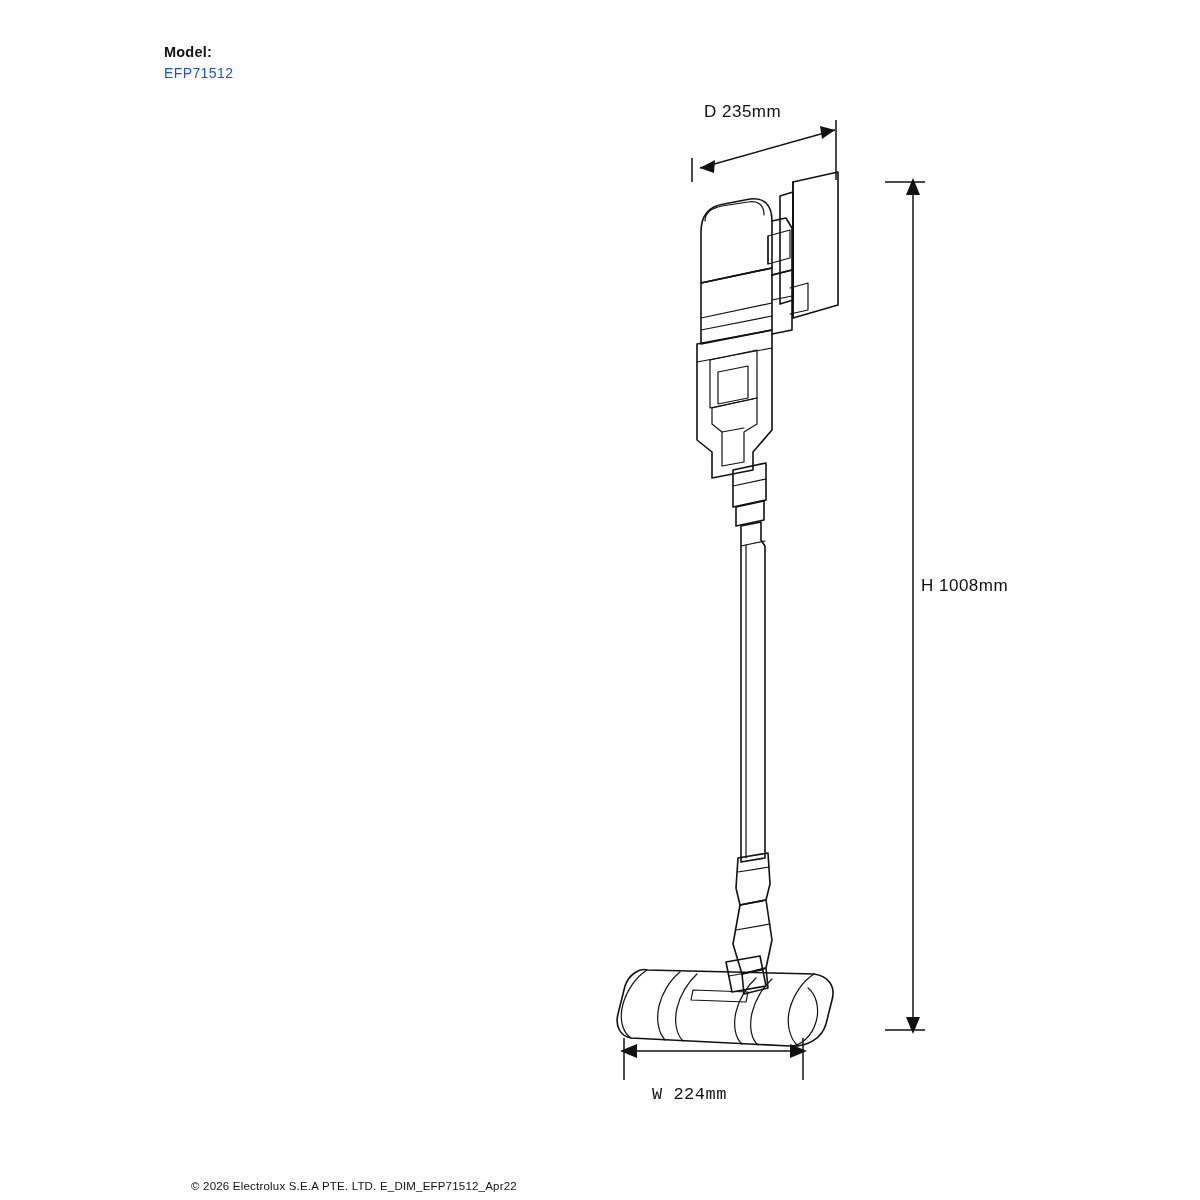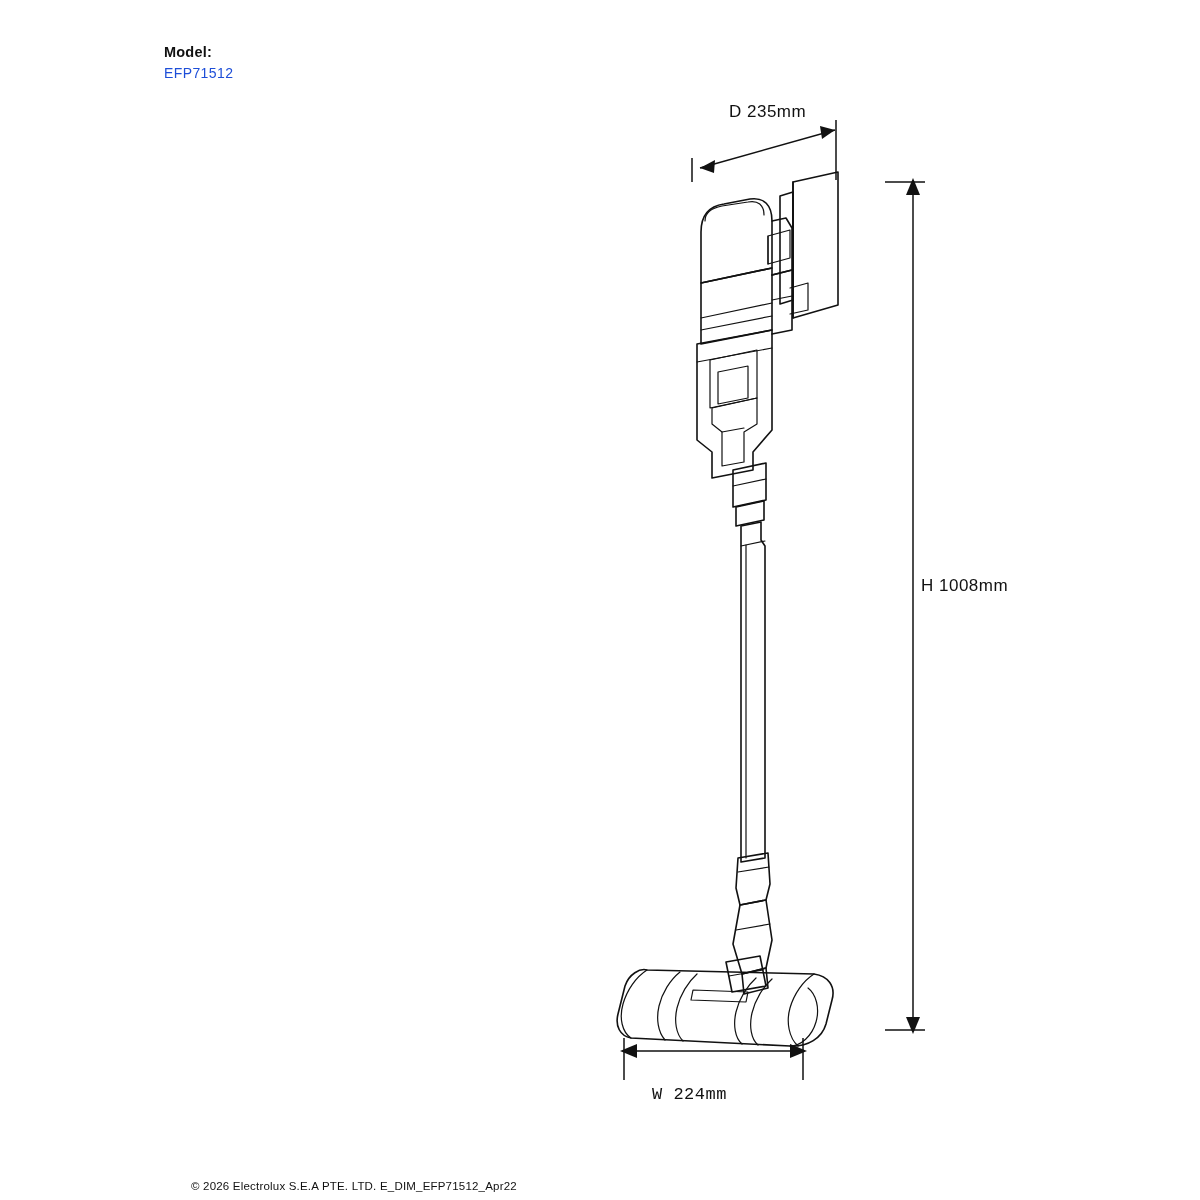--- a/index.html
+++ b/index.html
@@ -37,21 +37,21 @@
     letter-spacing: 0.4px;
     color: #1d4ed8;
   }
   .dim-label {
     position: absolute;
     font-size: 17px;
     letter-spacing: 0.5px;
     color: #111111;
     white-space: nowrap;
   }
-  #dim-depth-label { left: 729px; top: 102px; }
+  #dim-depth-label { left: 704px; top: 102px; }
   #dim-height-label { left: 921px; top: 576px; }
   #dim-width-label { left: 652px; top: 1085px; font-family: Liberation Mono, monospace; }
   .footer {
     position: absolute;
     left: 191px;
     top: 1180px;
     font-size: 11.5px;
     letter-spacing: 0.2px;
     color: #111111;
     white-space: nowrap;

